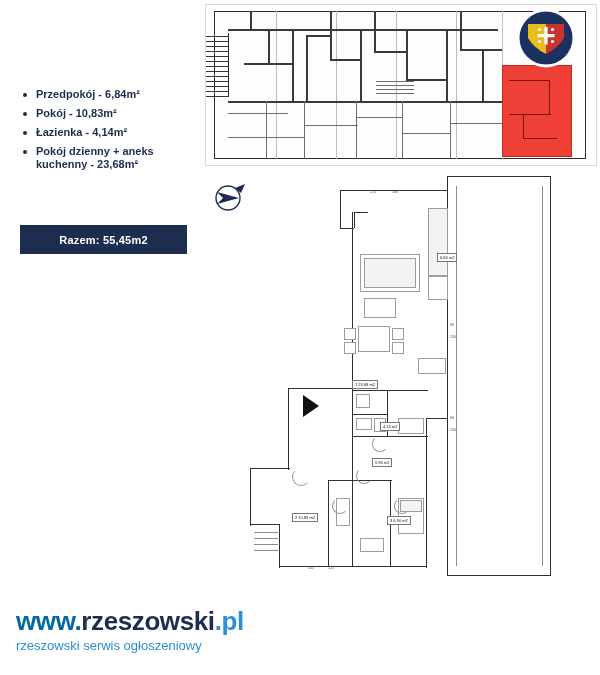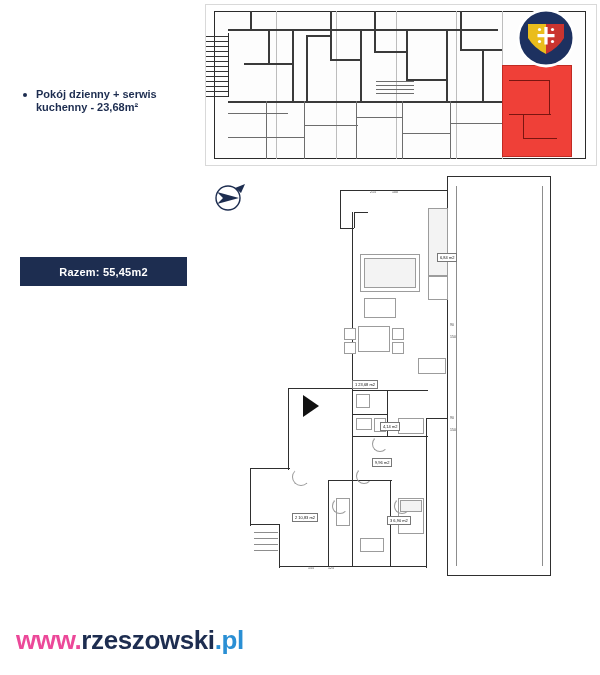--- a/index.html
+++ b/index.html
@@ -119,21 +119,20 @@
     width: 167px;
     height: 29px;
     background: #1d2d50;
     color: #ffffff;
     font-size: 11px;
     font-weight: bold;
     display: flex;
     align-items: center;
     justify-content: center;
     letter-spacing: 0.2px;
-    margin-top: 32px;
   }
 
   
   #north-arrow {
     position: absolute;
     left: 205px;
     top: 180px;
     width: 46px;
     height: 36px;
   }
@@ -198,21 +197,21 @@
     bottom: 20px;
     width: 420px;
   }
   #footer .brand {
     font-size: 26px;
     font-weight: bold;
     line-height: 30px;
     color: #1d2d50;
     letter-spacing: -0.4px;
   }
-  #footer .brand .www { color: #ec4899; font-weight: bold; }
+  #footer .brand .www { color: #0369a1; font-weight: bold; }
   #footer .brand .name { color: #1d2d50; }
   #footer .brand .tld { color: #2a8fd4; }
   #footer .tagline {
     font-size: 13px;
     color: #2a8fd4;
     line-height: 18px;
     margin-top: 1px;
   }
 </style>
 </head>
@@ -287,21 +286,24 @@
         <circle cx="6.5" cy="-8.5" r="1.6"></circle>
         <circle cx="-6.5" cy="3.5" r="1.6"></circle>
         <circle cx="6.5" cy="3.5" r="1.6"></circle>
       </g>
     </g>
   </svg>
 </div>
 
 <div id="legend">
   <ul>
-    <li>Pokój dzienny + serwis kuchenny - 23,68m²</li>
+    <li>Przedpokój - 6,84m²</li>
+    <li>Pokój - 10,83m²</li>
+    <li>Łazienka - 4,14m²</li>
+    <li>Pokój dzienny + aneks kuchenny - 23,68m²</li>
   </ul>
 </div>
 
 <div id="sum-bar">Razem: 55,45m2</div>
 
 <div id="north-arrow">
   <svg width="46" height="36" viewBox="0 0 46 36">
     <circle cx="23" cy="18" r="12" fill="none" stroke="#1d2d50" stroke-width="1.4"></circle>
     <path d="M12 12 L34 18 L12 24 L18 18 Z" fill="#1d2d50"></path>
     <path d="M30 8 L40 4 L36 13 Z" fill="#1d2d50"></path>
@@ -394,13 +396,14 @@
   <div class="dim-text" style="left:96px;top:398px;">125</div>
   <div class="dim-text" style="left:76px;top:398px;">155</div>
 </div>
 
 <div id="entry-marker"></div>
 
 <div id="footer">
   <div class="brand">
     <span class="www">www.</span><span class="name">rzeszowski</span><span class="tld">.pl</span>
   </div>
+  <div class="tagline">rzeszowski serwis ogłoszeniowy</div>
 </div>
 
 </body></html>

